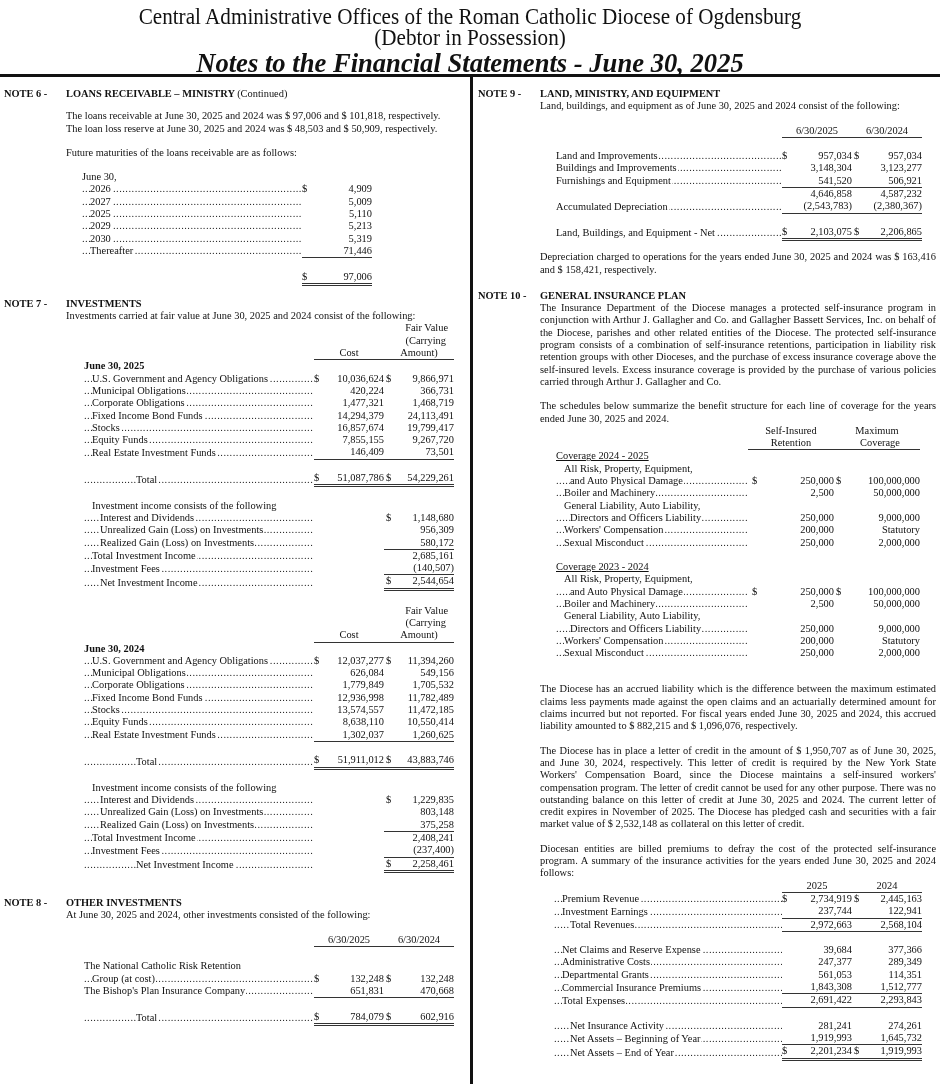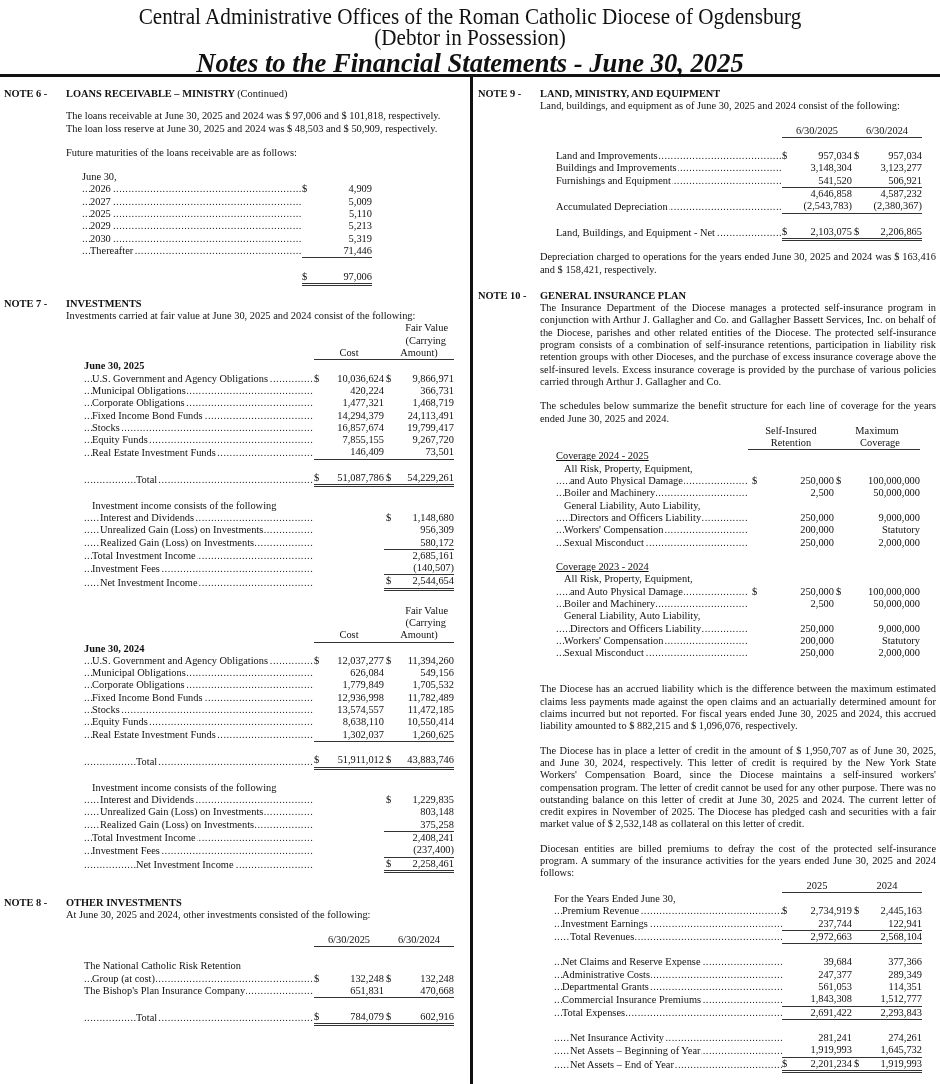--- a/index.html
+++ b/index.html
@@ -764,27 +764,20 @@
           <col style="width:12px">
           <col style="width:58px">
         </colgroup>
       <tbody>
           <tr class="hd">
             <td></td>
             <td class="h" colspan="2">2025</td>
             <td class="h" colspan="2">2024</td>
           </tr>
       <tr>
-            <td>For the Years Ended June 30,</td>
-            <td></td>
-            <td></td>
-            <td></td>
-            <td></td>
-          </tr>
-      <tr>
             <td class="lbl dots" style="padding-left:8px"><span class="ltxt">Premium Revenue</span></td>
             <td>$</td>
             <td class="num">2,734,919</td>
             <td style="padding-left:2px">$</td>
             <td class="num">2,445,163</td>
           </tr>
       <tr>
             <td class="lbl dots" style="padding-left:8px"><span class="ltxt">Investment Earnings</span></td>
             <td class="ucell"></td>
             <td class="num ucell">237,744</td>

